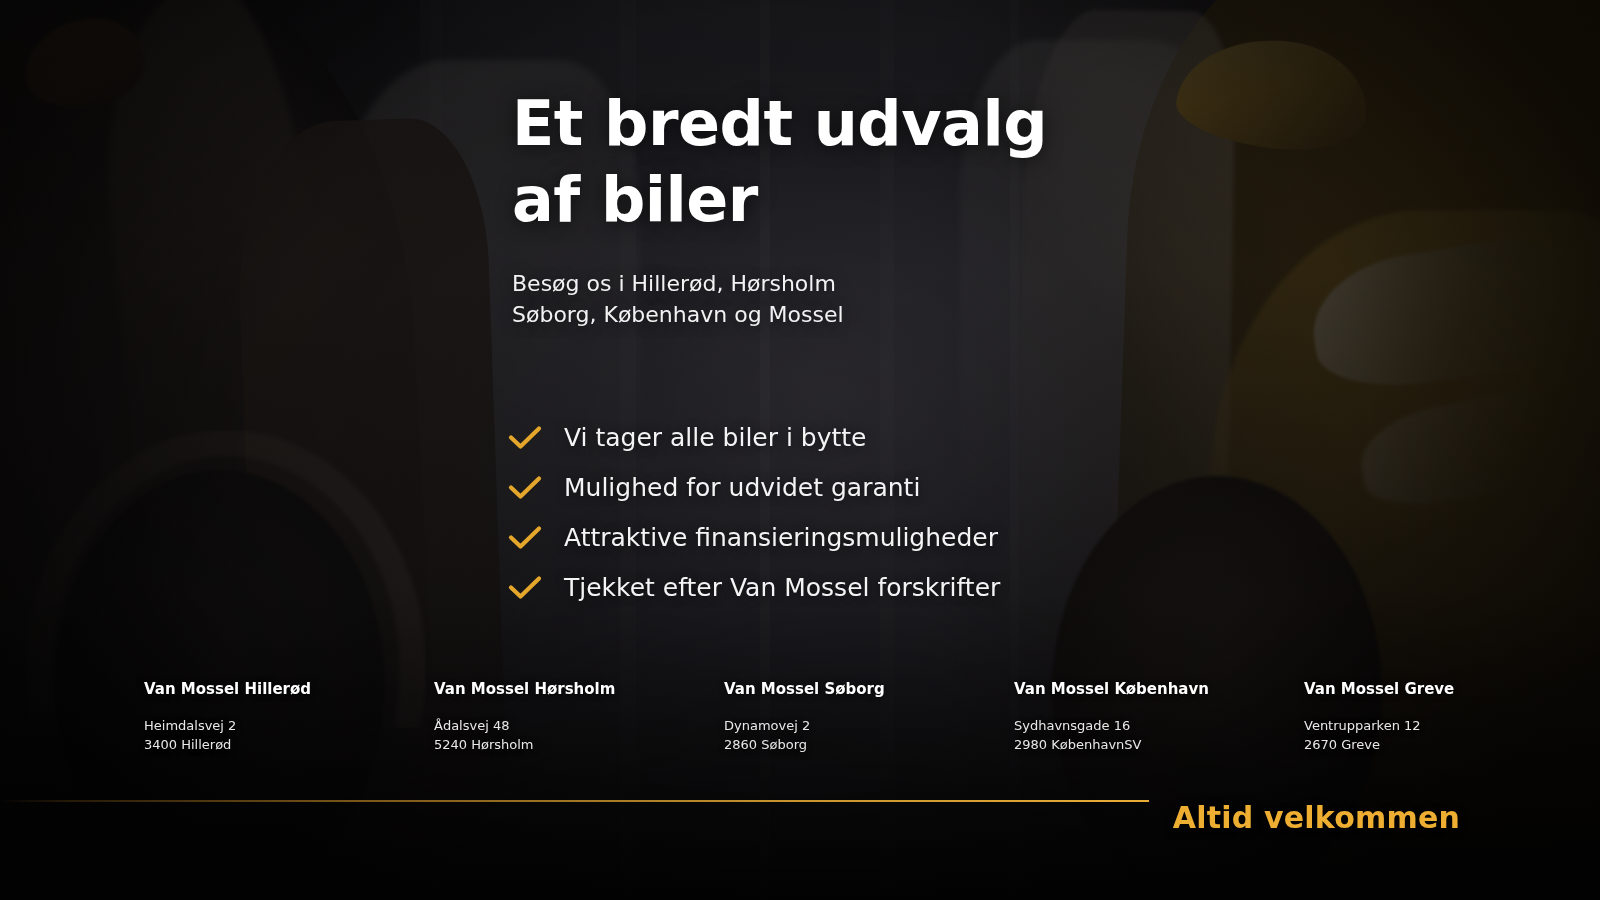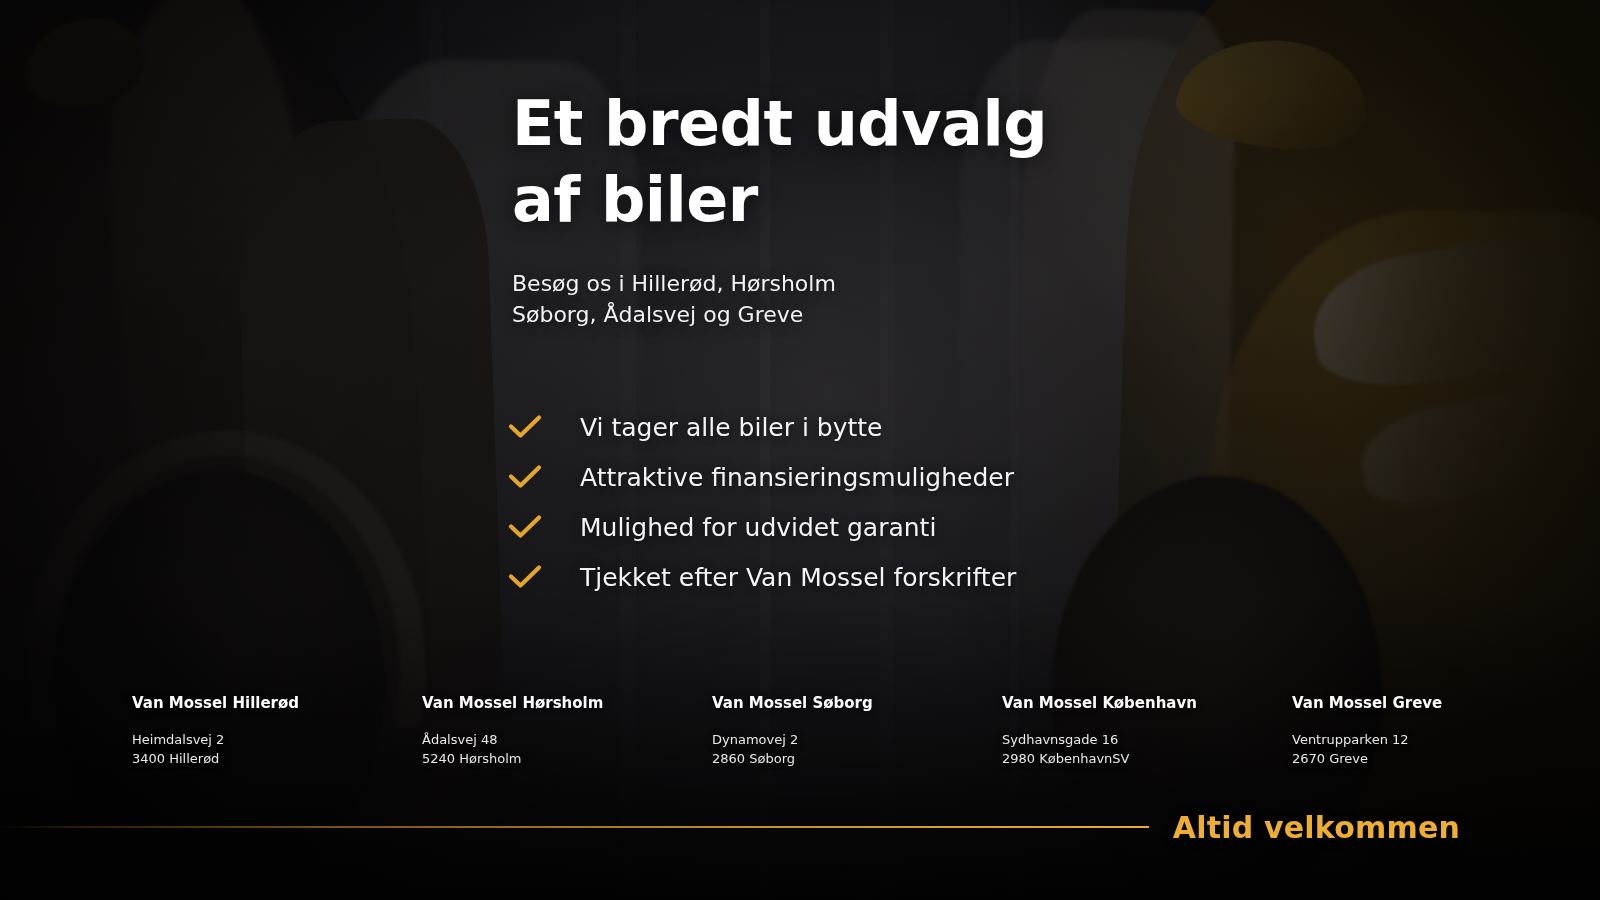--- a/index.html
+++ b/index.html
@@ -185,37 +185,36 @@
     color:#f2f2f3;
     text-shadow:0 2px 14px rgba(0,0,0,.5);
   }
 
   .features {
     position:absolute; left:508px; top:402px;
     list-style:none;
   }
   .feature {
     display:flex;
-    align-items:center;
+    align-items:flex-end;
     height:50px;
-    gap:38px;
+    gap:22px;
   }
   .check-icon { width:34px; height:28px; flex:0 0 34px; display:block; }
   .feature-label {
     font-size:25px;
     color:#f4f4f5;
     font-weight:400;
     text-shadow:0 1px 10px rgba(0,0,0,.5);
   }
 
   .dealers {
-    position:absolute; left:132px; top:680px;
+    position:absolute; left:144px; top:680px;
     width:1330px;
     display:flex;
-    margin-top:14px;
   }
   .dealer { flex:0 0 290px; }
   .dealer:last-child { flex:0 0 auto; }
   .dealer-name {
     font-size:15px;
     font-weight:700;
     color:#ffffff;
     margin-bottom:19px;
     white-space:nowrap;
     text-shadow:0 1px 6px rgba(0,0,0,.7);
@@ -225,21 +224,21 @@
     line-height:1.46;
     color:#e9e9ea;
     white-space:nowrap;
     text-shadow:0 1px 6px rgba(0,0,0,.7);
   }
 
   .footer {
     position:absolute; left:0; right:0; top:800px;
     height:54px;
     display:flex;
-    align-items:center;
+    align-items:flex-start;
   }
   .footer-rule {
     flex:1 1 auto;
     height:2px;
     margin-right:24px;
     background:linear-gradient(90deg,
       rgba(196,130,28,0) 0%,
       rgba(196,130,28,.18) 6%,
       rgba(214,150,40,.55) 30%,
       rgba(232,172,52,.85) 68%,
@@ -294,41 +293,41 @@
 
   <div class="content">
 
     <h1 class="headline">
       <span>Et bredt udvalg</span><br>
       <span>af biler</span>
     </h1>
 
     <p class="subhead">
       <span>Besøg os i Hillerød, Hørsholm</span><br>
-      <span>Søborg, Ådalsvej og Greve</span>
+      <span>Søborg, København og Mossel</span>
     </p>
 
     <ul class="features">
       <li class="feature">
         <svg class="check-icon" viewBox="0 0 34 28" aria-hidden="true">
           <path d="M3 13.5 L12.5 22.5 L31 4.5" fill="none" stroke="#e5a72b" stroke-width="4.2" stroke-linecap="round" stroke-linejoin="round"></path>
         </svg>
         <span class="feature-label">Vi tager alle biler i bytte</span>
       </li>
       <li class="feature">
         <svg class="check-icon" viewBox="0 0 34 28" aria-hidden="true">
           <path d="M3 13.5 L12.5 22.5 L31 4.5" fill="none" stroke="#e5a72b" stroke-width="4.2" stroke-linecap="round" stroke-linejoin="round"></path>
         </svg>
-        <span class="feature-label">Attraktive finansieringsmuligheder</span>
+        <span class="feature-label">Mulighed for udvidet garanti</span>
       </li>
       <li class="feature">
         <svg class="check-icon" viewBox="0 0 34 28" aria-hidden="true">
           <path d="M3 13.5 L12.5 22.5 L31 4.5" fill="none" stroke="#e5a72b" stroke-width="4.2" stroke-linecap="round" stroke-linejoin="round"></path>
         </svg>
-        <span class="feature-label">Mulighed for udvidet garanti</span>
+        <span class="feature-label">Attraktive finansieringsmuligheder</span>
       </li>
       <li class="feature">
         <svg class="check-icon" viewBox="0 0 34 28" aria-hidden="true">
           <path d="M3 13.5 L12.5 22.5 L31 4.5" fill="none" stroke="#e5a72b" stroke-width="4.2" stroke-linecap="round" stroke-linejoin="round"></path>
         </svg>
         <span class="feature-label">Tjekket efter Van Mossel forskrifter</span>
       </li>
     </ul>
 
     <div class="dealers">

